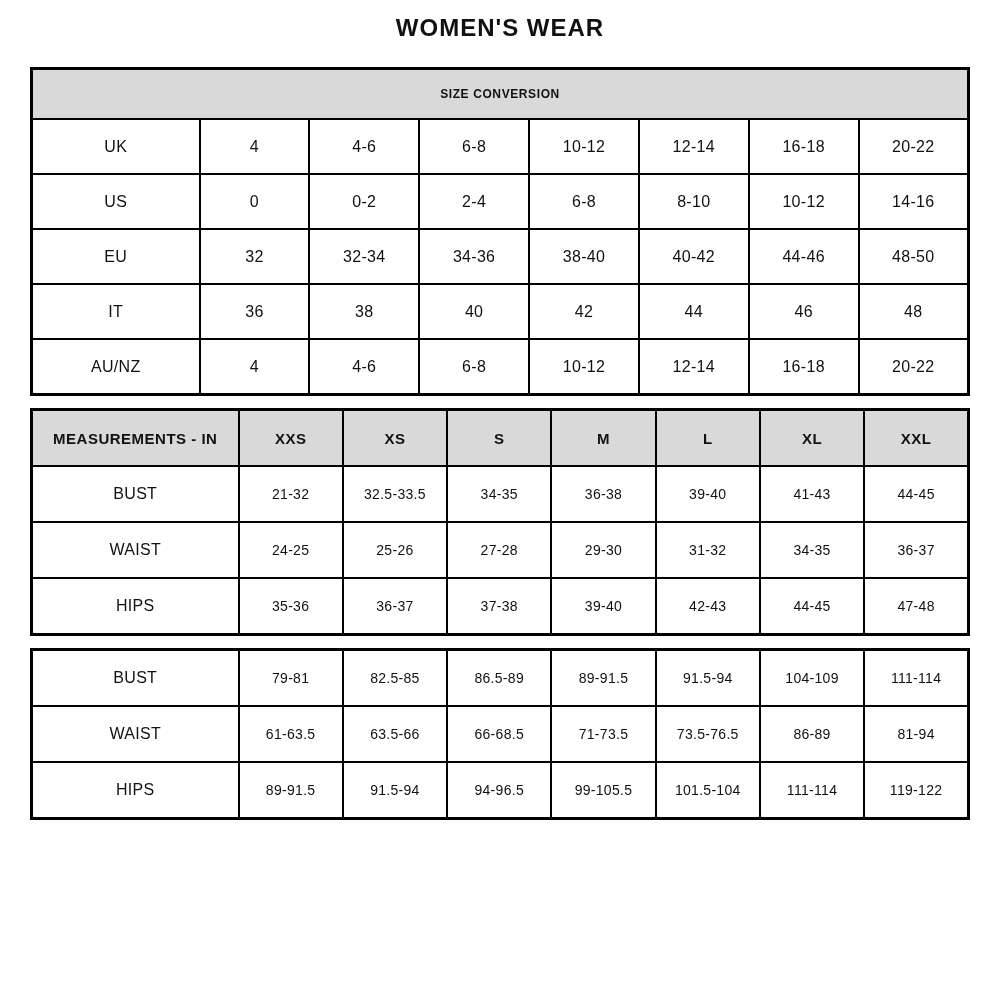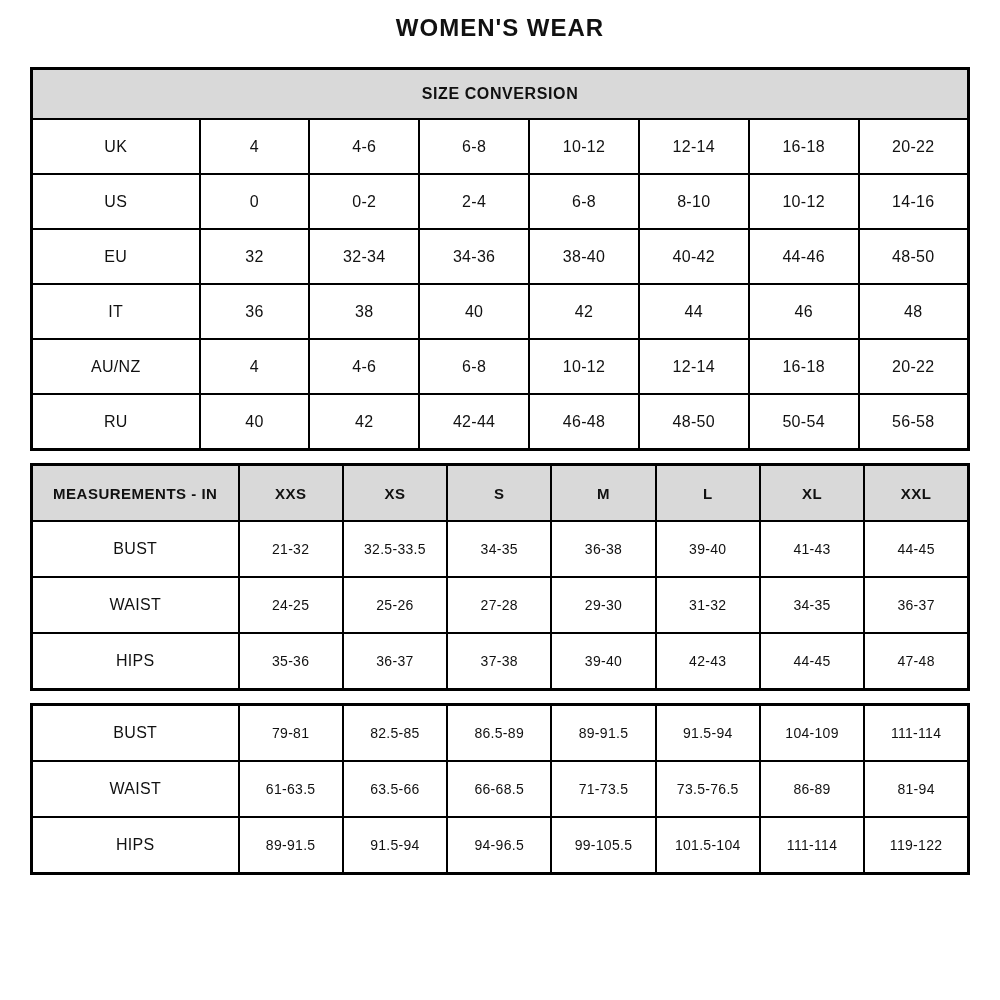--- a/index.html
+++ b/index.html
@@ -17,21 +17,21 @@
     border-collapse:collapse;width:940px;table-layout:fixed;
     border:3px solid #000;
   }
   td{
     border:2px solid #000;text-align:center;vertical-align:middle;
     padding:0 2px;letter-spacing:0.3px;overflow:hidden;white-space:nowrap;
   }
   
   .t1 td{height:53px;font-size:16px;}
   .t1 .sechead{
-    height:48px;background:#d9d9d9;font-weight:700;font-size:16px;
+    height:48px;background:#d9d9d9;font-weight:700;font-size:12px;
     letter-spacing:0.6px;
   }
   .t1 .c-label{width:168px;}
   
   .mt{margin-top:12px;padding-left:12px;}
   .mt td{height:54px;font-size:14px;}
   .mt .mhead td{
     background:#d9d9d9;font-weight:700;font-size:15px;letter-spacing:0.5px;
   }
   .mt .mhead td.rl{font-size:15px;}
@@ -96,30 +96,20 @@
     </tr>
     <tr>
       <td class="rl">AU/NZ</td>
       <td>4</td>
       <td>4-6</td>
       <td>6-8</td>
       <td>10-12</td>
       <td>12-14</td>
       <td>16-18</td>
       <td>20-22</td>
-    </tr>
-    <tr>
-      <td class="rl">RU</td>
-      <td>40</td>
-      <td>42</td>
-      <td>42-44</td>
-      <td>46-48</td>
-      <td>48-50</td>
-      <td>50-54</td>
-      <td>56-58</td>
     </tr>
     </tbody>
   </table>
 
   <table class="mt">
     <colgroup>
         <col class="c-label">
         <col span="7">
       </colgroup>
     <tbody>

